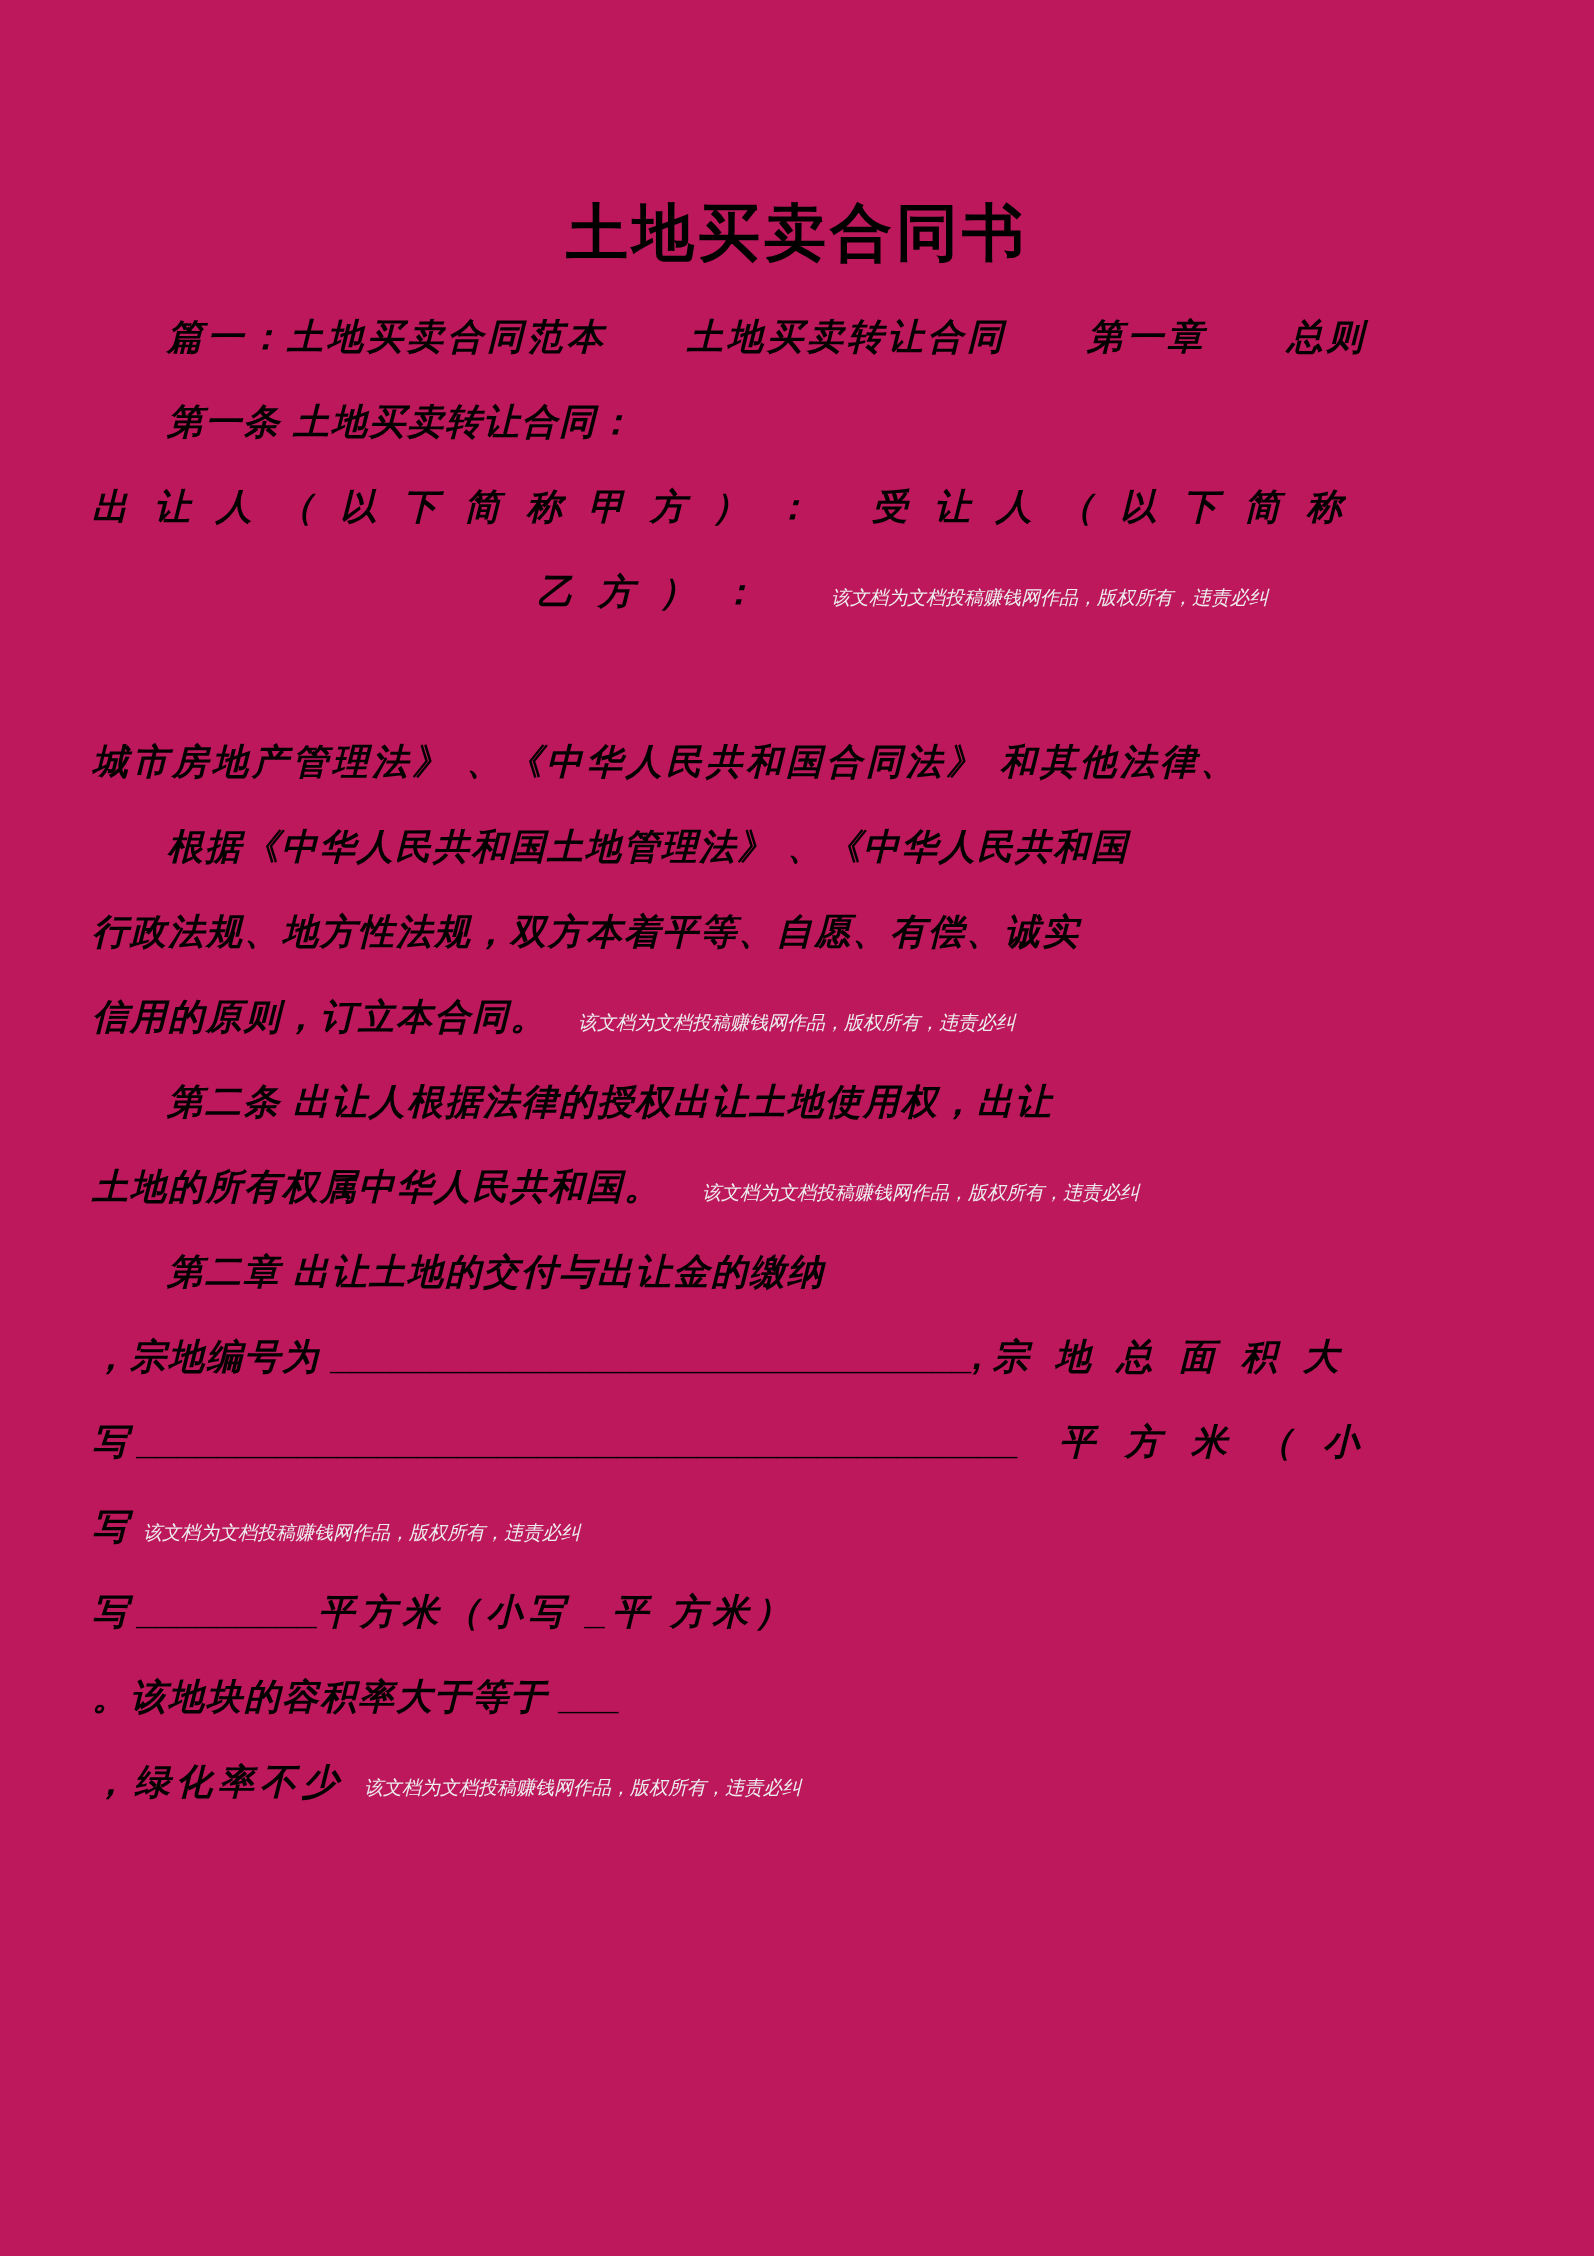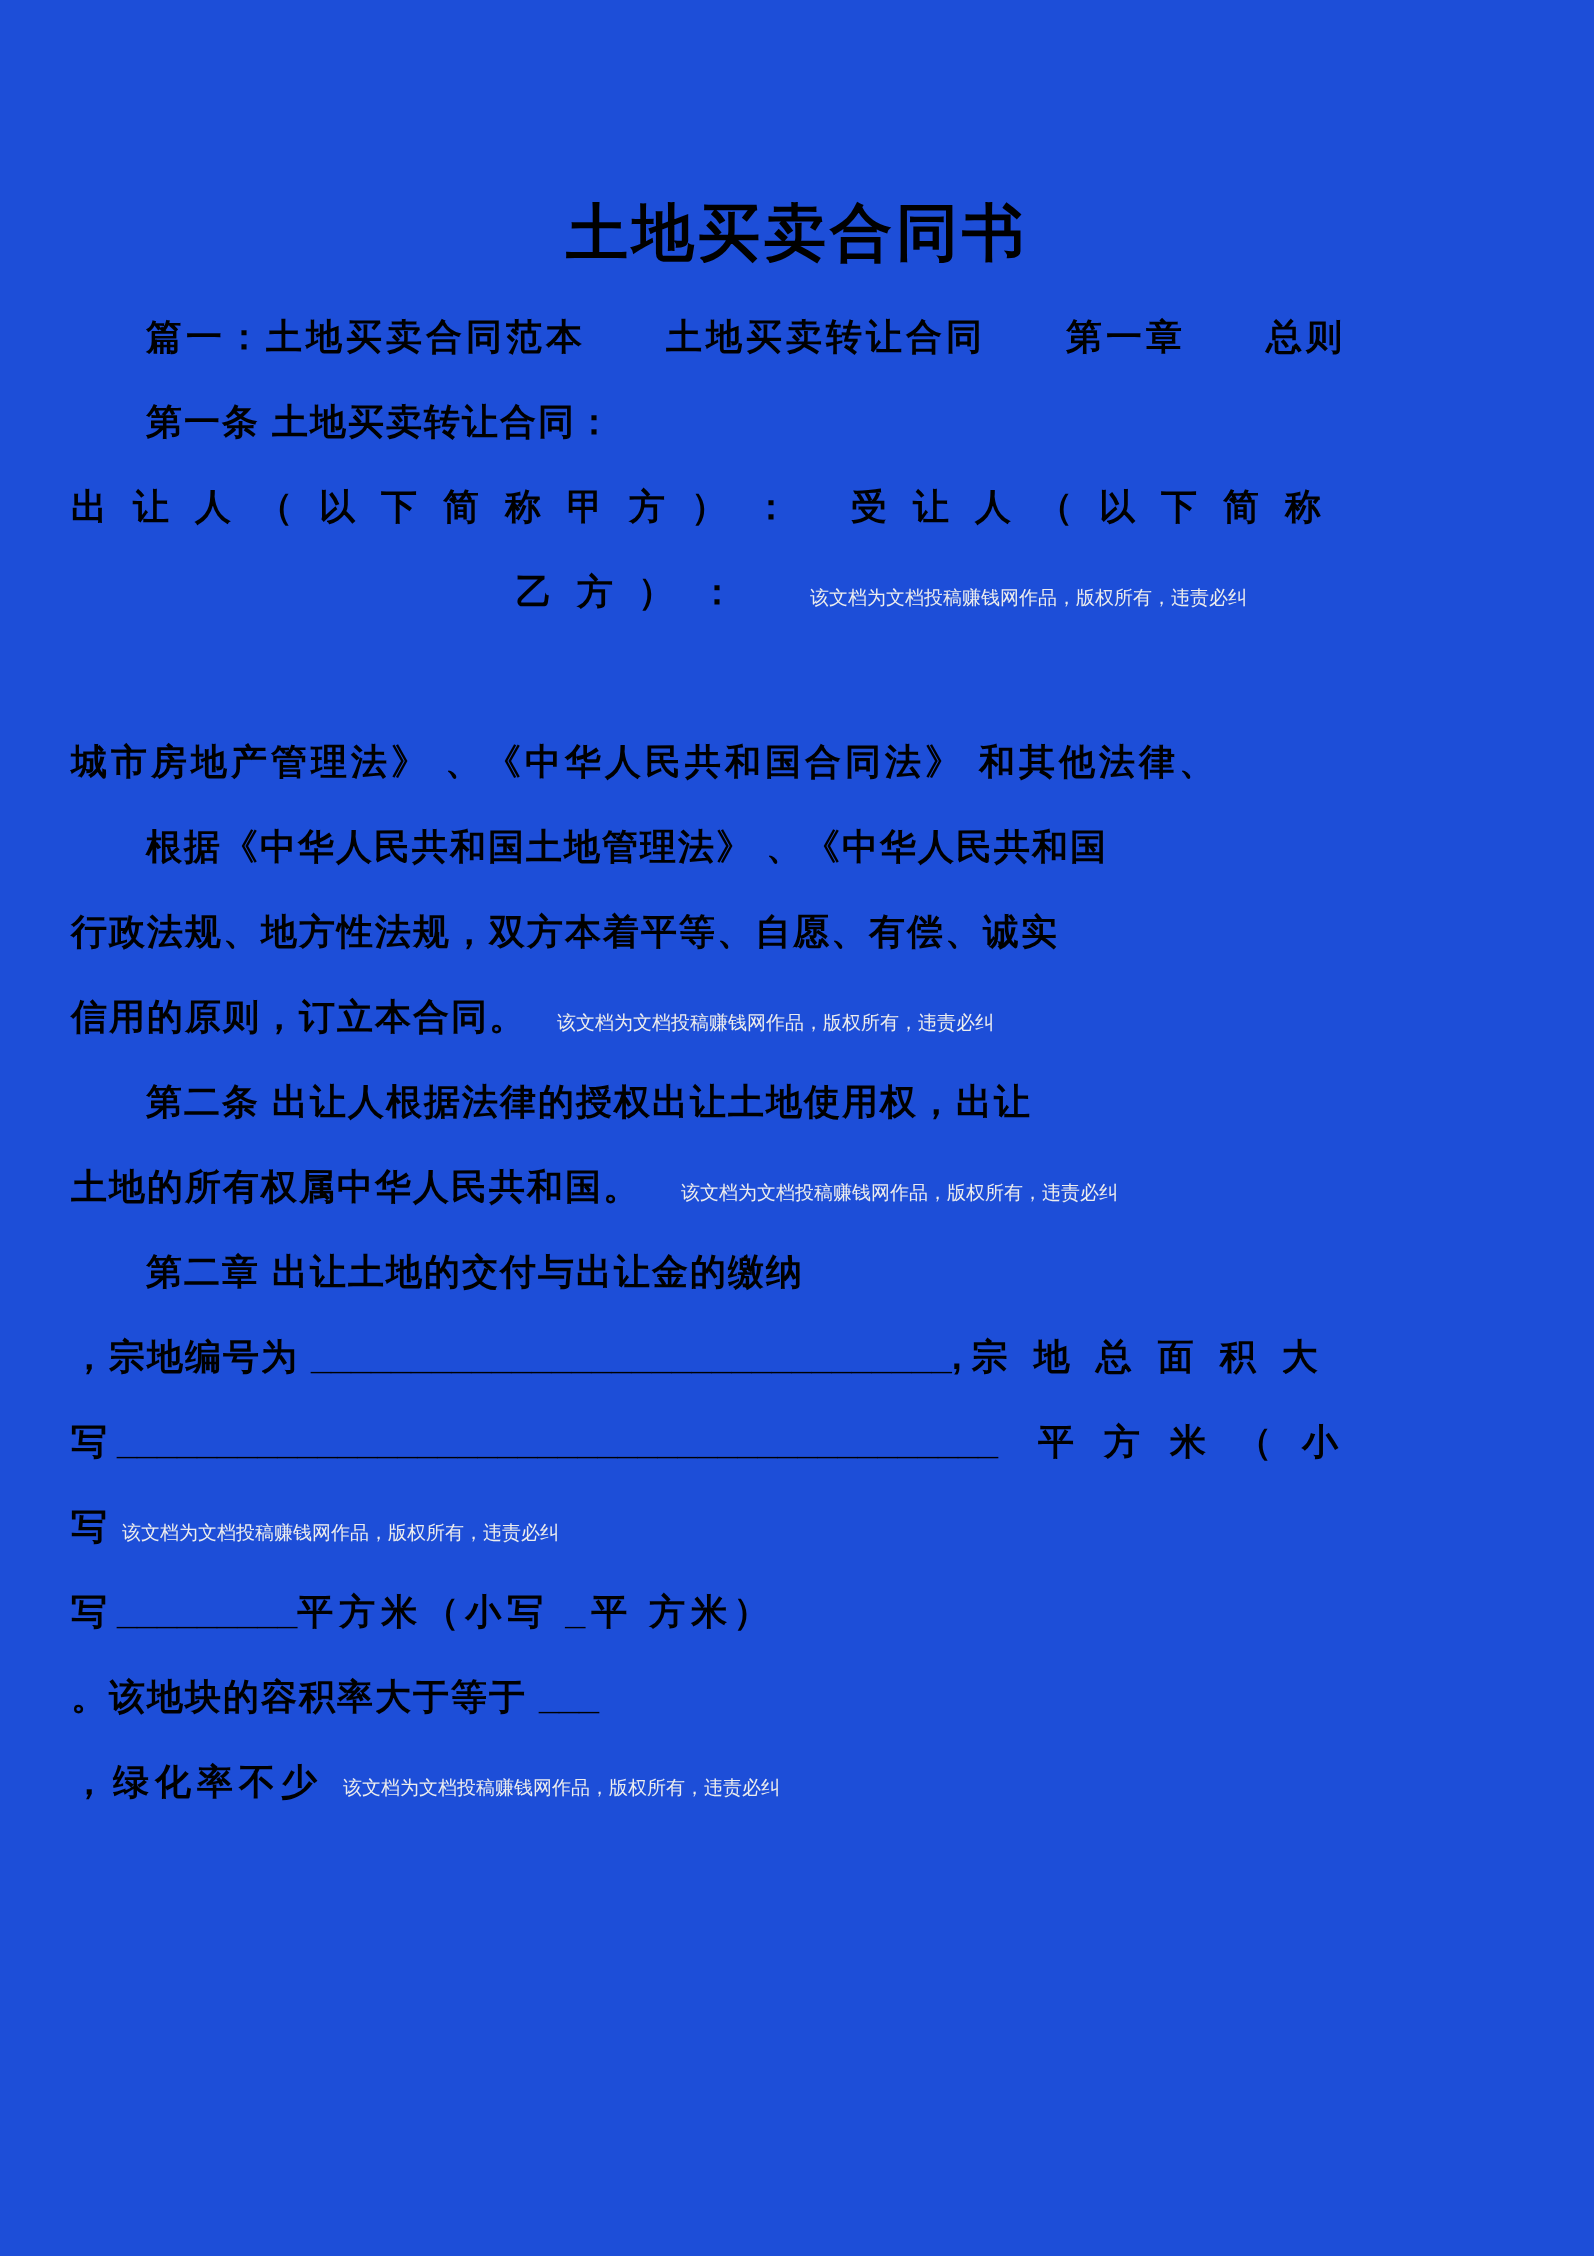--- a/index.html
+++ b/index.html
@@ -4,37 +4,38 @@
 <style>
   html, body {
     margin: 0;
     padding: 0;
     background: #ffffff;
   }
   .page {
     position: relative;
     width: 1594px;
     height: 2256px;
-    background: #1d4ed8;
+    background: #be185d;
     overflow: hidden;
     font-family: "Liberation Sans", "DejaVu Sans", sans-serif;
     color: #000000;
   }
   .doc-title {
     margin: 197px 0 0 0;
     text-align: center;
     font-size: 62px;
     line-height: 72px;
     font-weight: bold;
     letter-spacing: 4px;
   }
   .content {
     margin-top: 25px;
-    padding-left: 71px;
+    padding-left: 92px;
     padding-right: 40px;
+    font-style: italic;
   }
   .line {
     height: 85px;
     line-height: 85px;
     font-size: 36px;
     font-weight: bold;
     white-space: nowrap;
     color: #000000;
   }
   .ind { padding-left: 75px; }

